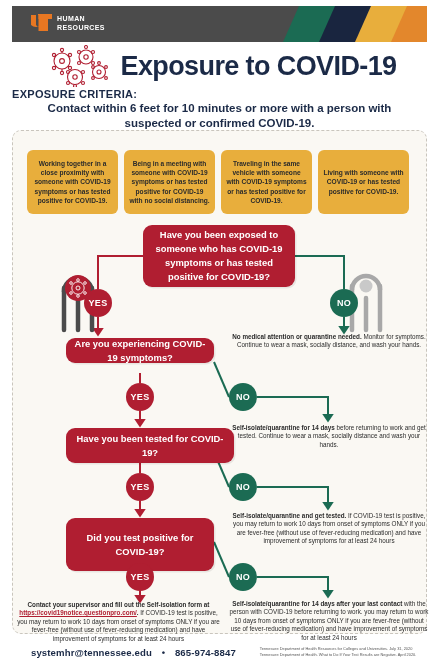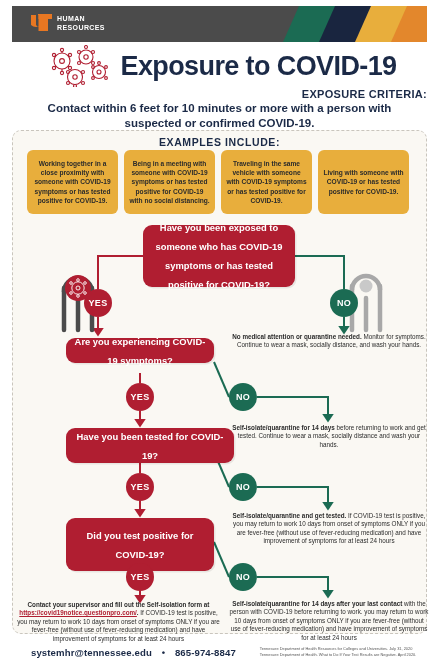--- a/index.html
+++ b/index.html
@@ -50,21 +50,21 @@
   .virus-deco { width: 78px; height: 42px; flex: 0 0 auto; }
   .main-title {
     font-size: 27px;
     font-weight: bold;
     color: #1b2a47;
     letter-spacing: -0.6px;
     white-space: nowrap;
   }
   .criteria-head {
     position: absolute; left: 12px; top: 88px; width: 415px;
-    text-align: right;
+    text-align: left;
     font-size: 11px; font-weight: bold; color: #1b2a47;
     letter-spacing: 0.3px;
   }
   .criteria-body {
     position: absolute; left: 24px; top: 101px; width: 391px;
     text-align: center;
     font-size: 11.5px; font-weight: bold; color: #1b2a47;
     line-height: 15px;
   }
 
@@ -107,21 +107,21 @@
 
   .qbox {
     position: absolute;
     background: #b01e31;
     border-radius: 9px;
     color: #ffffff;
     font-weight: bold;
     text-align: center;
     display: flex; align-items: center; justify-content: center;
     padding: 4px 8px;
-    line-height: 19px;
+    line-height: 14px;
     box-shadow: 1.5px 1.5px 0 rgba(0,0,0,0.07);
   }
   .q0 { left: 143px; top: 225px; width: 152px; height: 62px; font-size: 9.4px; }
   .q1 { left: 66px; top: 338px; width: 148px; height: 25px; font-size: 9.4px; }
   .q2 { left: 66px; top: 428px; width: 168px; height: 35px; font-size: 9.4px; }
   .q3 { left: 66px; top: 518px; width: 148px; height: 53px; font-size: 9.4px; }
 
   .badge {
     position: absolute;
     border-radius: 50%;
@@ -257,21 +257,20 @@
           <circle cx="64" cy="33" r="1.4"></circle>
         <circle cx="57" cy="18" r="1.4"></circle>
       </g>
     </svg>
     <div class="main-title">Exposure to COVID-19</div>
   </div>
   <div class="criteria-head">EXPOSURE CRITERIA:</div>
   <div class="criteria-body">Contact within 6 feet for 10 minutes or more with a person with suspected or confirmed COVID-19.</div>
 
   <div class="dashed-panel"></div>
-  <div class="examples-head">EXAMPLES INCLUDE:</div>
 
   <div class="ex-box ex1">Working together in a close proximity with someone with COVID-19 symptoms or has tested positive for COVID-19.</div>
   <div class="ex-box ex2">Being in a meeting with someone with COVID-19 symptoms or has tested positive for COVID-19 with no social distancing.</div>
   <div class="ex-box ex3">Traveling in the same vehicle with someone with COVID-19 symptoms or has tested positive for COVID-19.</div>
   <div class="ex-box ex4">Living with someone with COVID-19 or has tested positive for COVID-19.</div>
 
   <svg class="flow-layer" viewBox="0 0 439 670">
     <defs>
       <marker id="ar-red" markerWidth="6" markerHeight="6" refX="2.2" refY="3" orient="auto">
         <path d="M0,0 L4.5,3 L0,6 Z" fill="#b01e31"></path>

